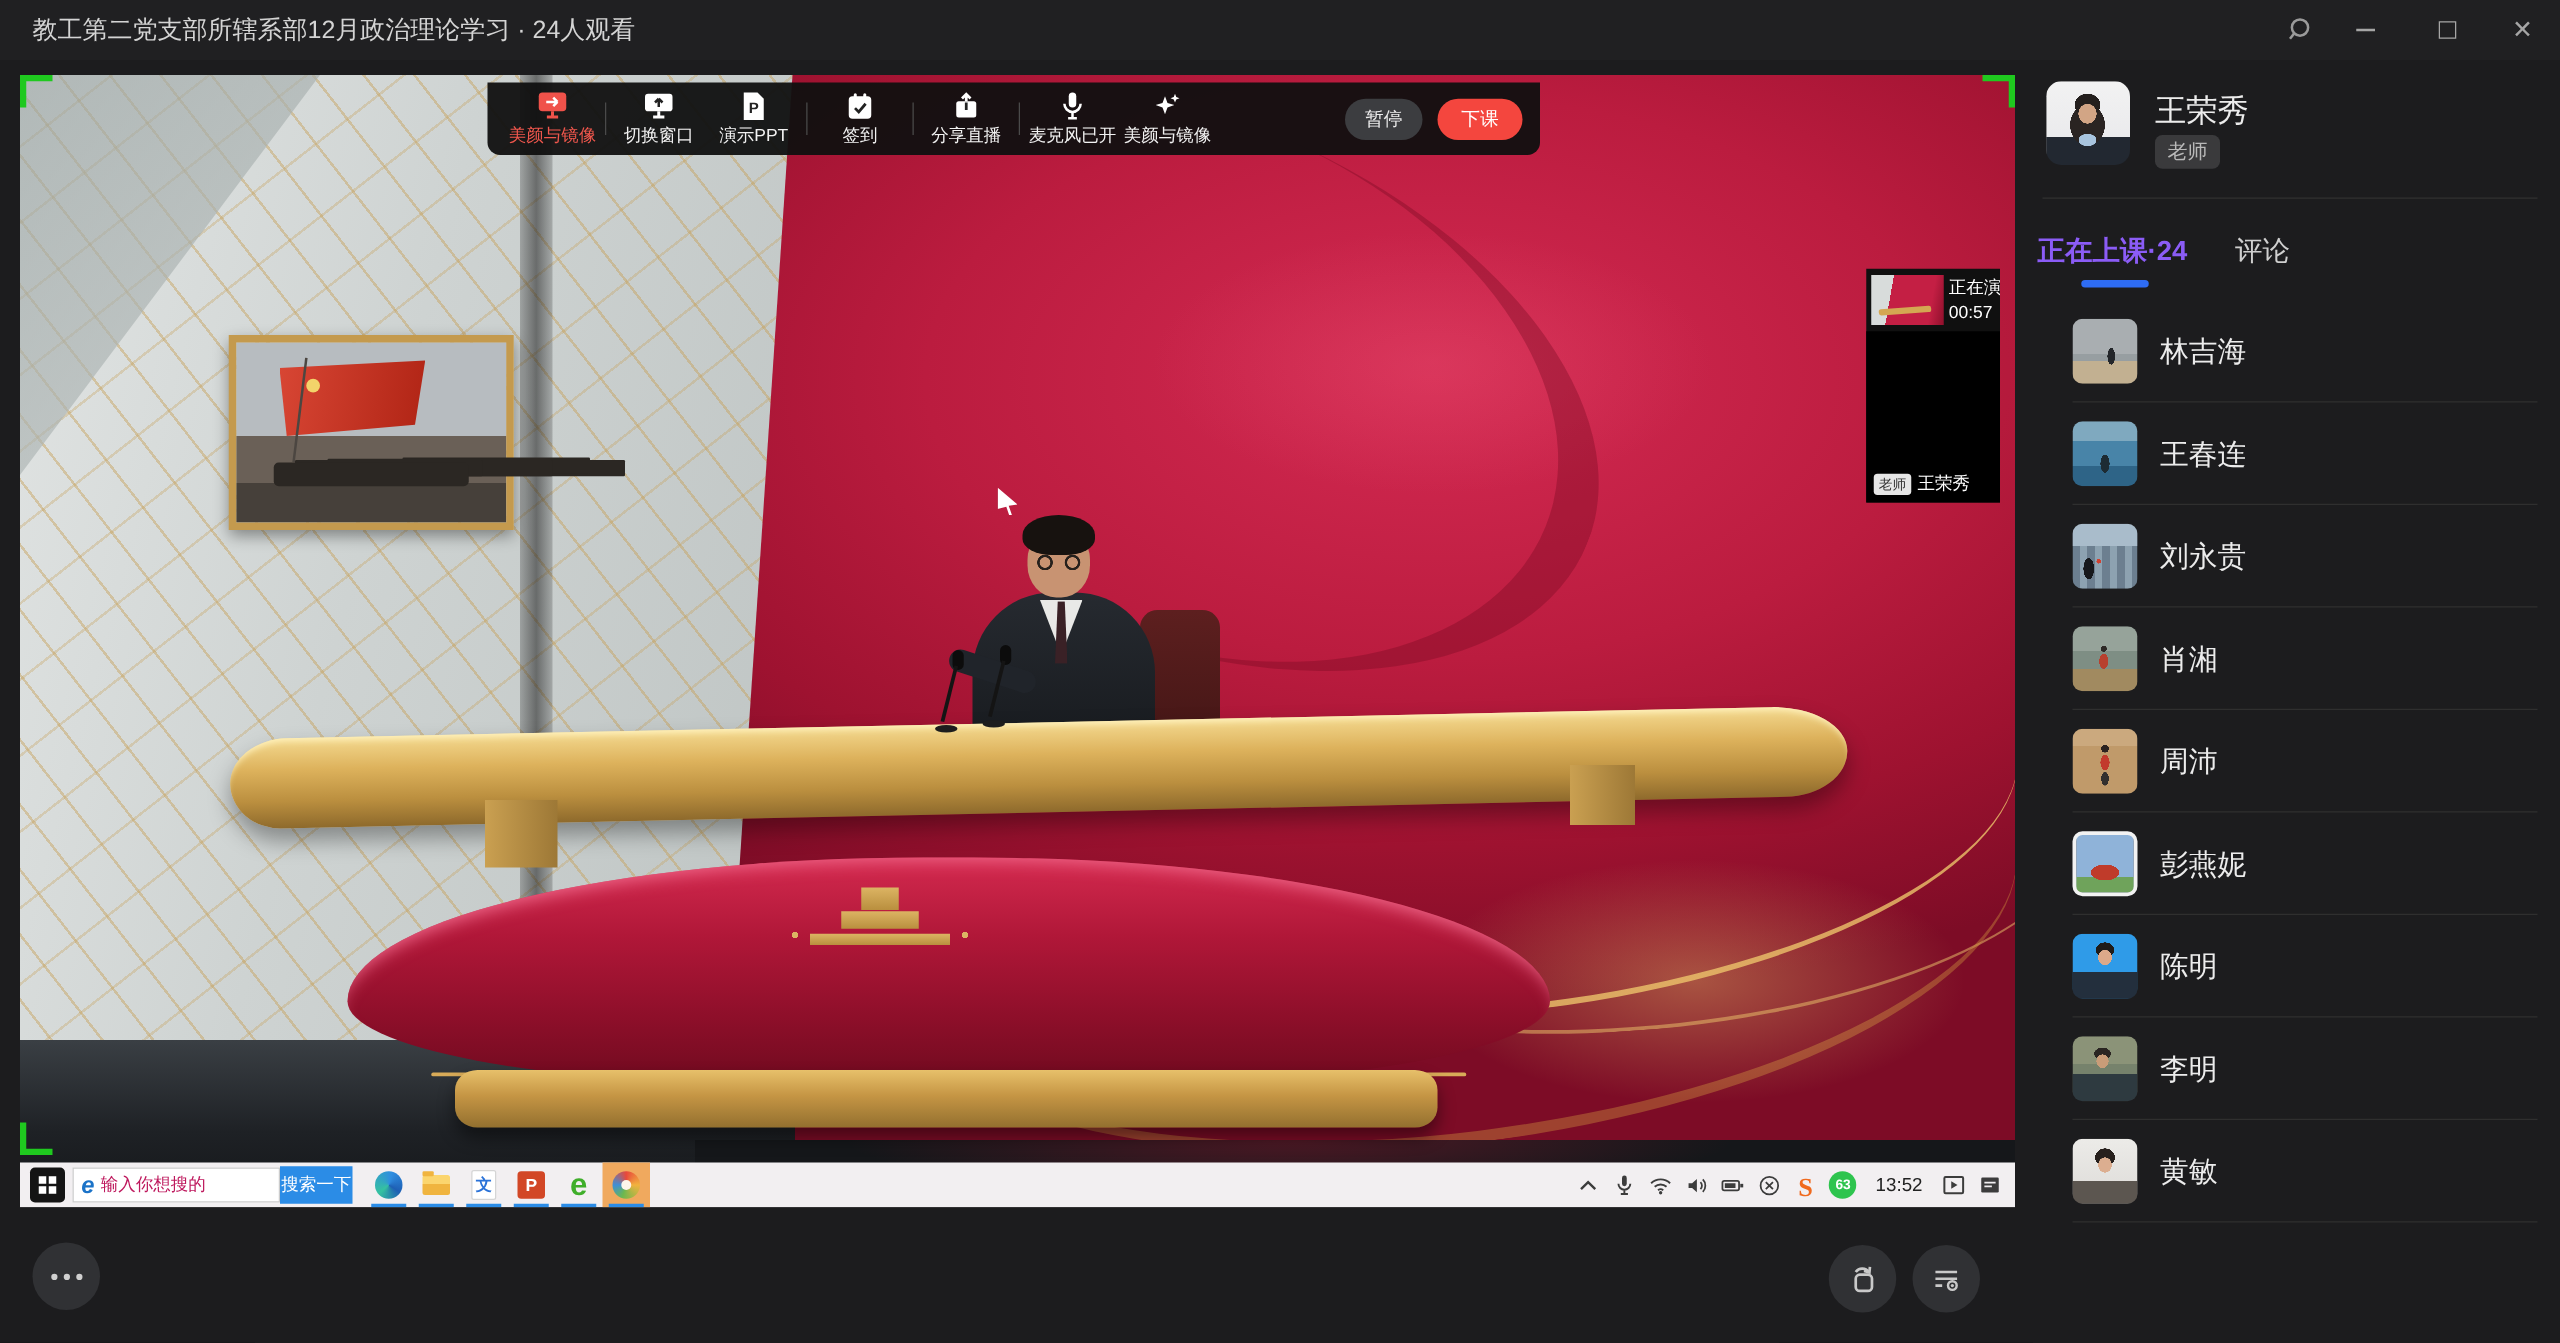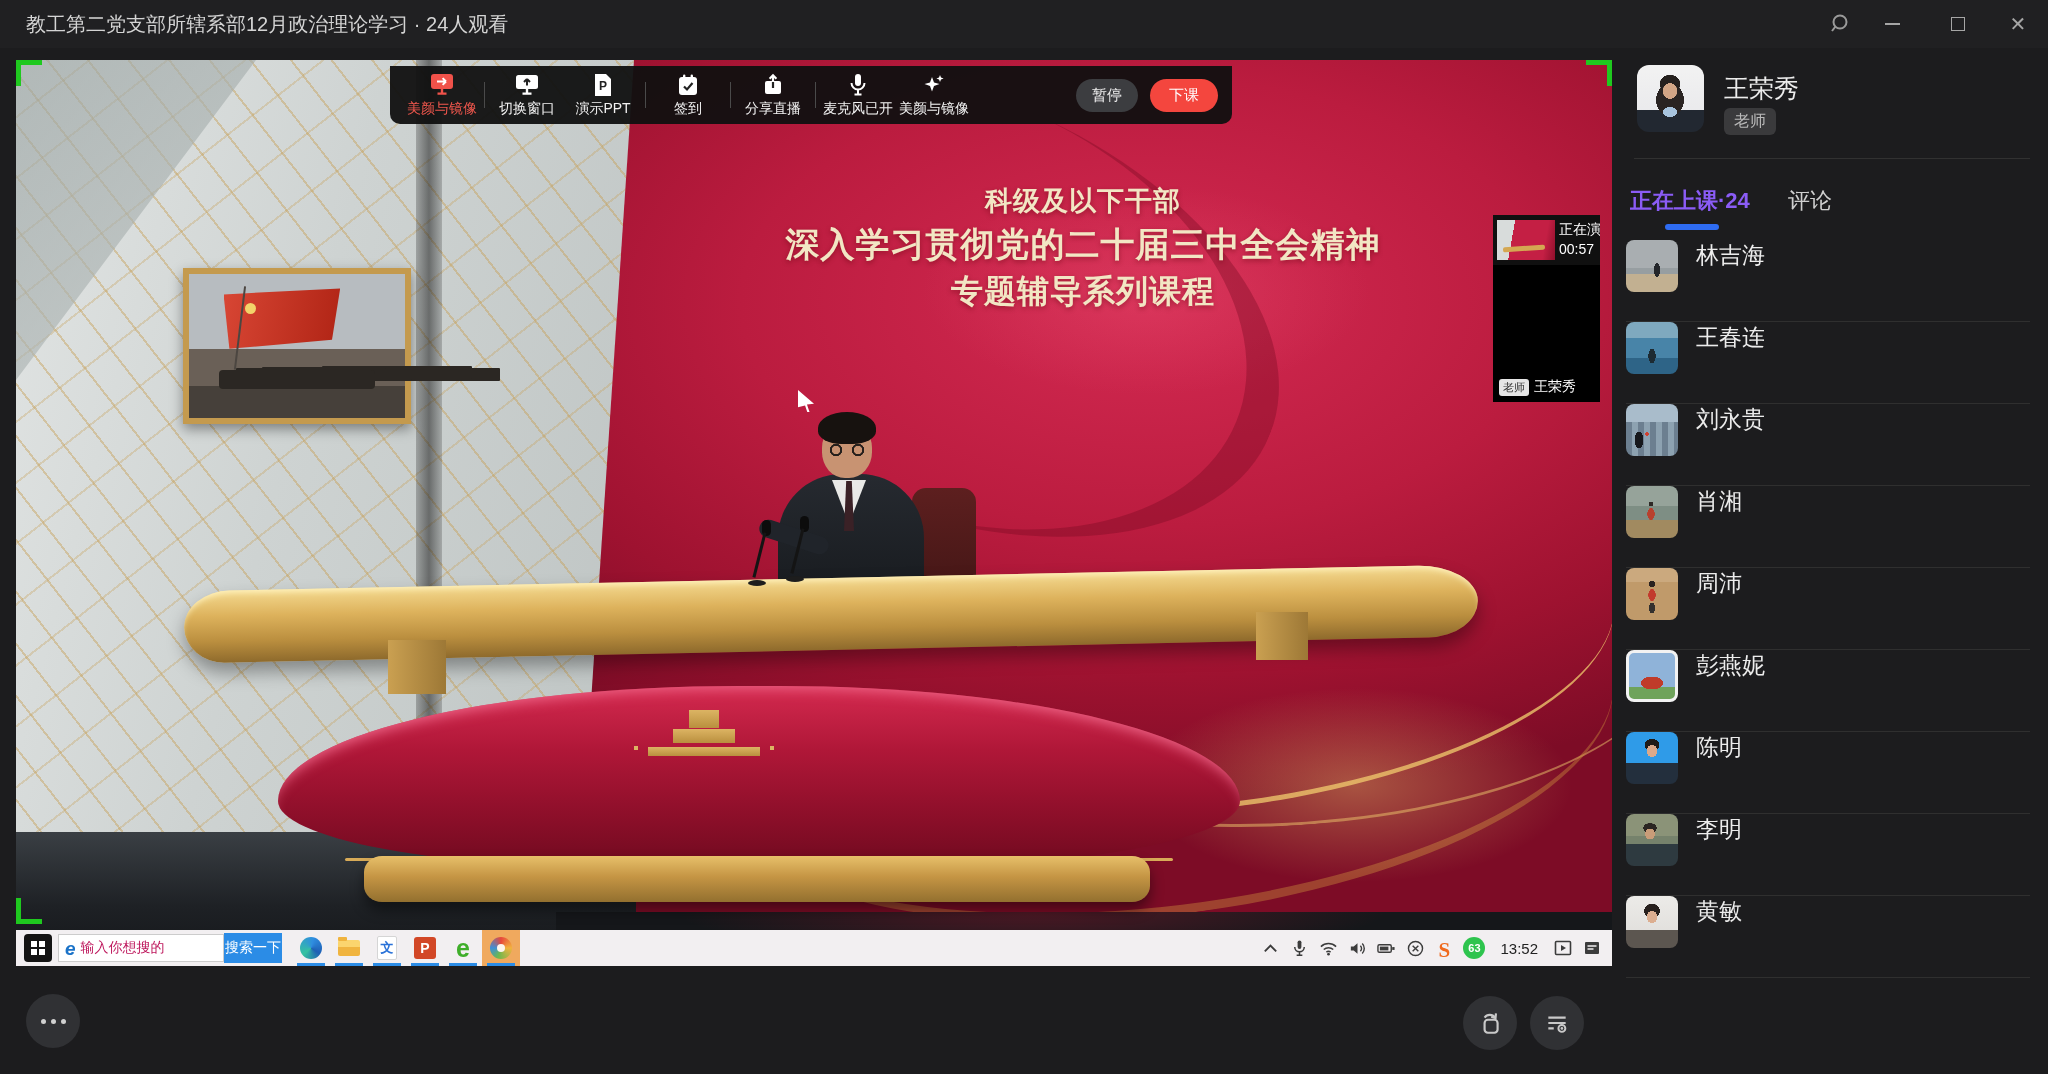--- a/index.html
+++ b/index.html
@@ -217,21 +217,21 @@
       linear-gradient(#f2f2f2,#e7e7ea); }
   #teacher-name { position:absolute; left:112px; top:24px; font-size:25px; color:#ececec; }
   #teacher-role { position:absolute; left:112px; top:60px; font-size:16px; color:#b9b9b9; background:#3a3a3c;
     border-radius:6px; padding:3px 10px; }
   .sb-divider { position:absolute; left:22px; right:18px; top:110px; height:1px; background:#313131; }
   .tab { position:absolute; top:138px; font-size:22px; cursor:pointer; }
   #tab-class { left:18px; color:#8b5cf6;font-weight:bold; }
   #tab-comments { left:176px; color:#cfcfcf; }
   #tab-underline { position:absolute; left:53px; top:176px; width:54px; height:6px; border-radius:3px; background:#2e6cf3; }
   #plist { position:absolute; left:0; top:192px; right:0; bottom:0; overflow:hidden; }
-  .p-row { position:relative; height:82px; display:flex; padding-left:14px; cursor:pointer; }
+  .p-row { position:relative; height:82px; display:flex; align-items:center; padding-left:14px; cursor:pointer;margin-left:32px; }
   .p-row::after { content:""; position:absolute; left:14px; right:18px; bottom:0; height:1px; background:#2f2f2f; }
   .p-avatar { width:52px; height:52px; border-radius:8px; margin-right:18px; flex:none; }
   .p-name { font-size:23px; color:#ececec; }
 
   .av-beach { background:radial-gradient(5px 11px at 31px 30px,#23262a 60%,transparent 61%),
     linear-gradient(180deg,#a9aeb1 0 28px,#979ea1 28px 34px,#c2b091 34px); }
   .av-city { background:radial-gradient(7px 14px at 13px 36px,#16181c 60%,transparent 61%),
     radial-gradient(3px 3px at 21px 30px,#d04030 60%,transparent 61%),
     linear-gradient(180deg,#a9bccb 0 18px,transparent 18px),
     repeating-linear-gradient(90deg,#6c7f90 0 6px,#8da2b1 6px 12px); }
@@ -300,25 +300,20 @@
   <div class="streak s3"></div>
   <div class="gold-glow"></div>
 
   <div class="frame">
     <div class="flag"></div>
     <div class="flag-star"></div>
     <div class="flag-pole"></div>
     <div class="crowd"></div>
   </div>
 
-  <div class="slide">
-    <div class="sl-1">科级及以下干部</div>
-    <div class="sl-2">深入学习贯彻党的二十届三中全会精神</div>
-    <div class="sl-3">专题辅导系列课程</div>
-  </div>
 
   <div class="floorL"></div>
   <div class="floorR"></div>
 
   <div class="chair"></div>
   <div class="suit"></div>
   <div class="shirt"></div>
   <div class="tie"></div>
   <div class="arm"></div>
   <div class="head"></div>

